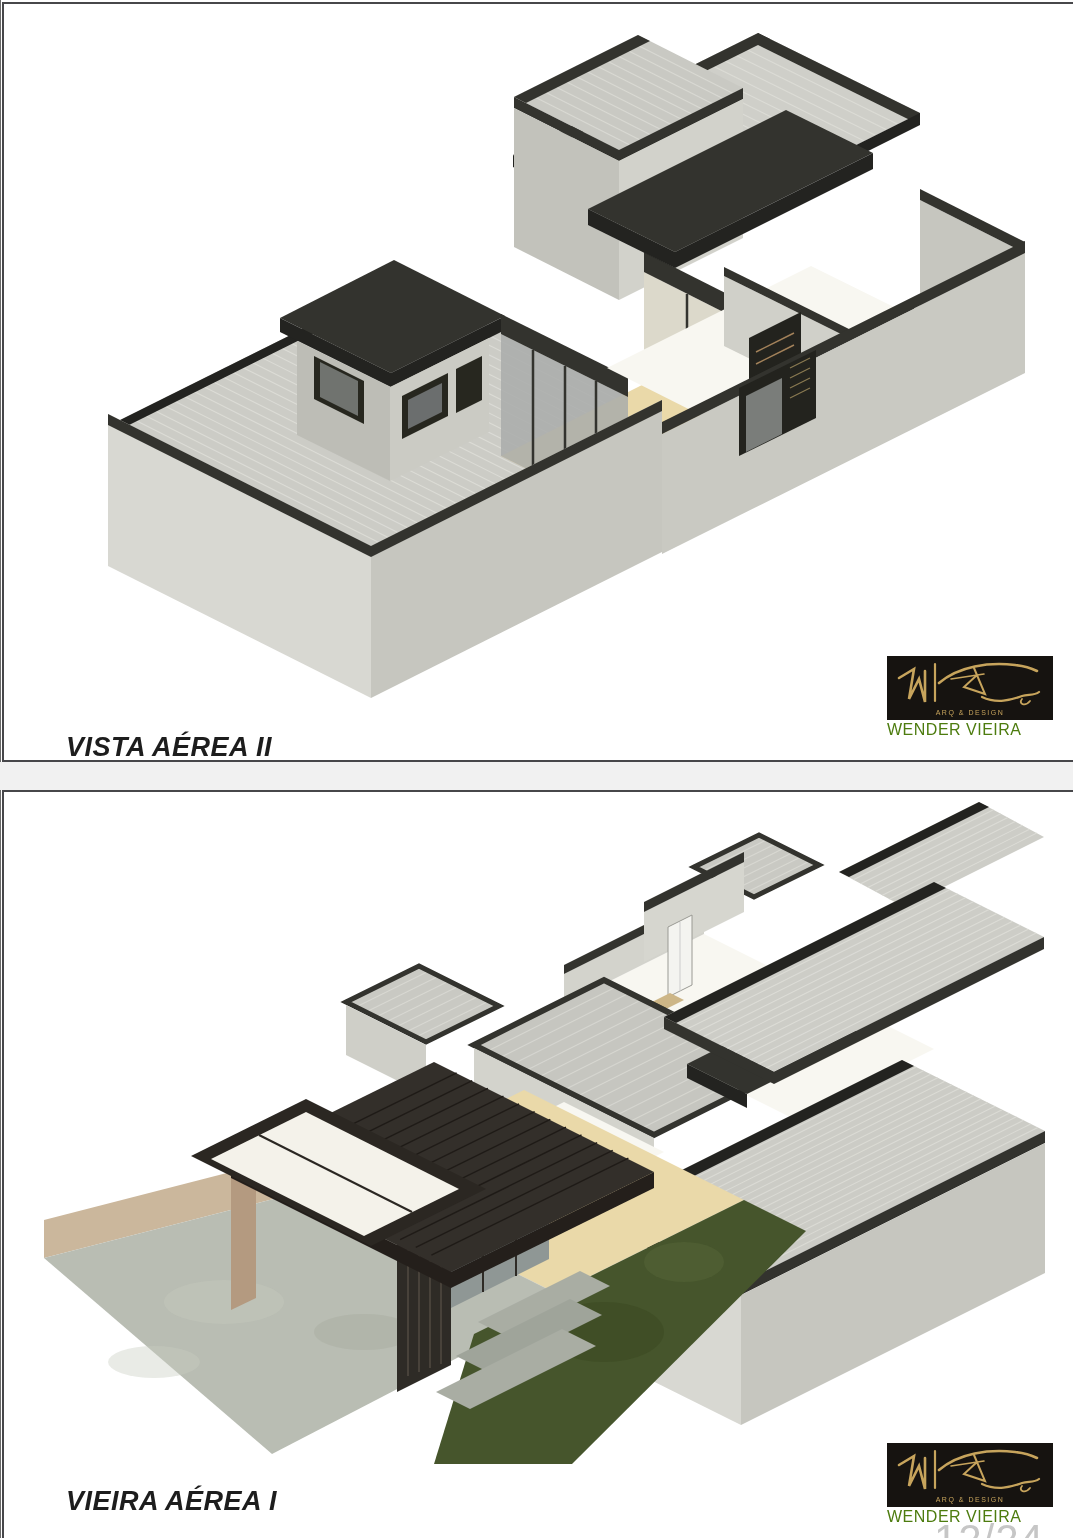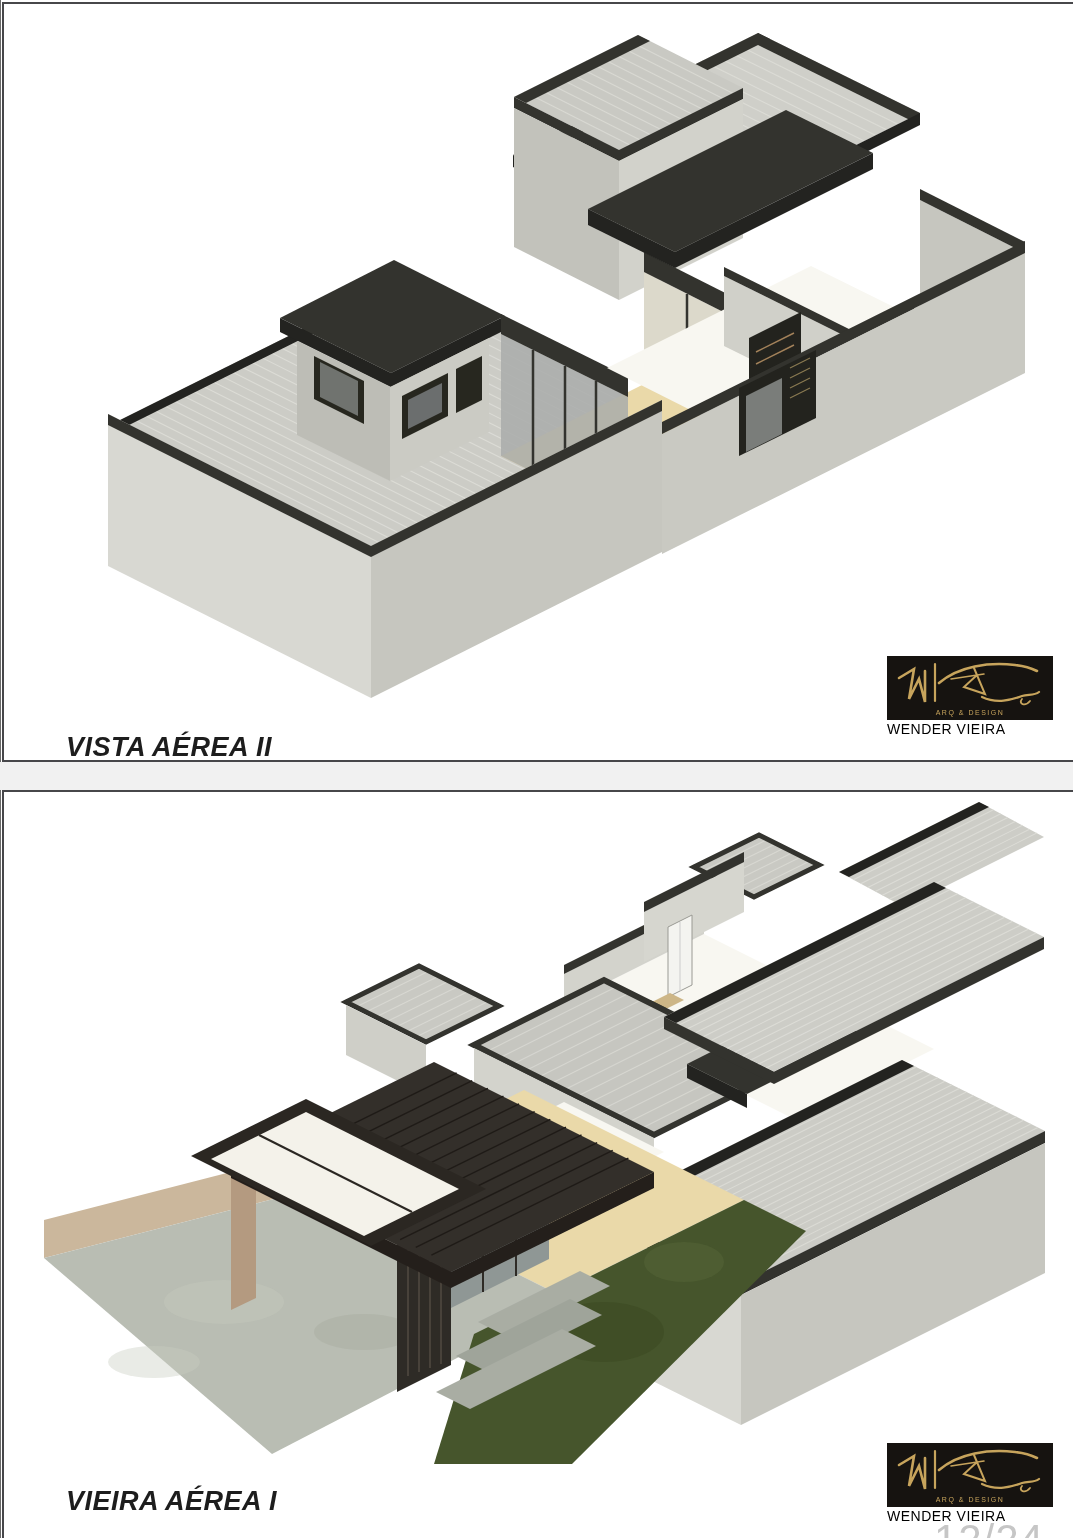--- a/index.html
+++ b/index.html
@@ -21,21 +21,21 @@
     color:#1d1d1d;letter-spacing:0.5px;white-space:nowrap;
   }
   .logo-box{
     position:absolute;width:166px;height:64px;background:#161310;overflow:hidden;
   }
   .logo-caption{
     position:absolute;left:0;right:0;bottom:4px;text-align:center;
     font-size:7px;color:#c7a45c;letter-spacing:1.5px;white-space:nowrap;
   }
   .credit{
-    position:absolute;font-size:14px;color:#000000;letter-spacing:0.5px;white-space:nowrap;
+    position:absolute;font-size:16px;color:#4d7c0f;letter-spacing:0.5px;white-space:nowrap;
   }
   .page-number{
     position:absolute;width:162px;text-align:right;font-size:42px;
     color:#c6c6c6;letter-spacing:1px;white-space:nowrap;z-index:5;
   }
 </style>
 </head>
 <body>
 
 <div class="edge-line"></div>

